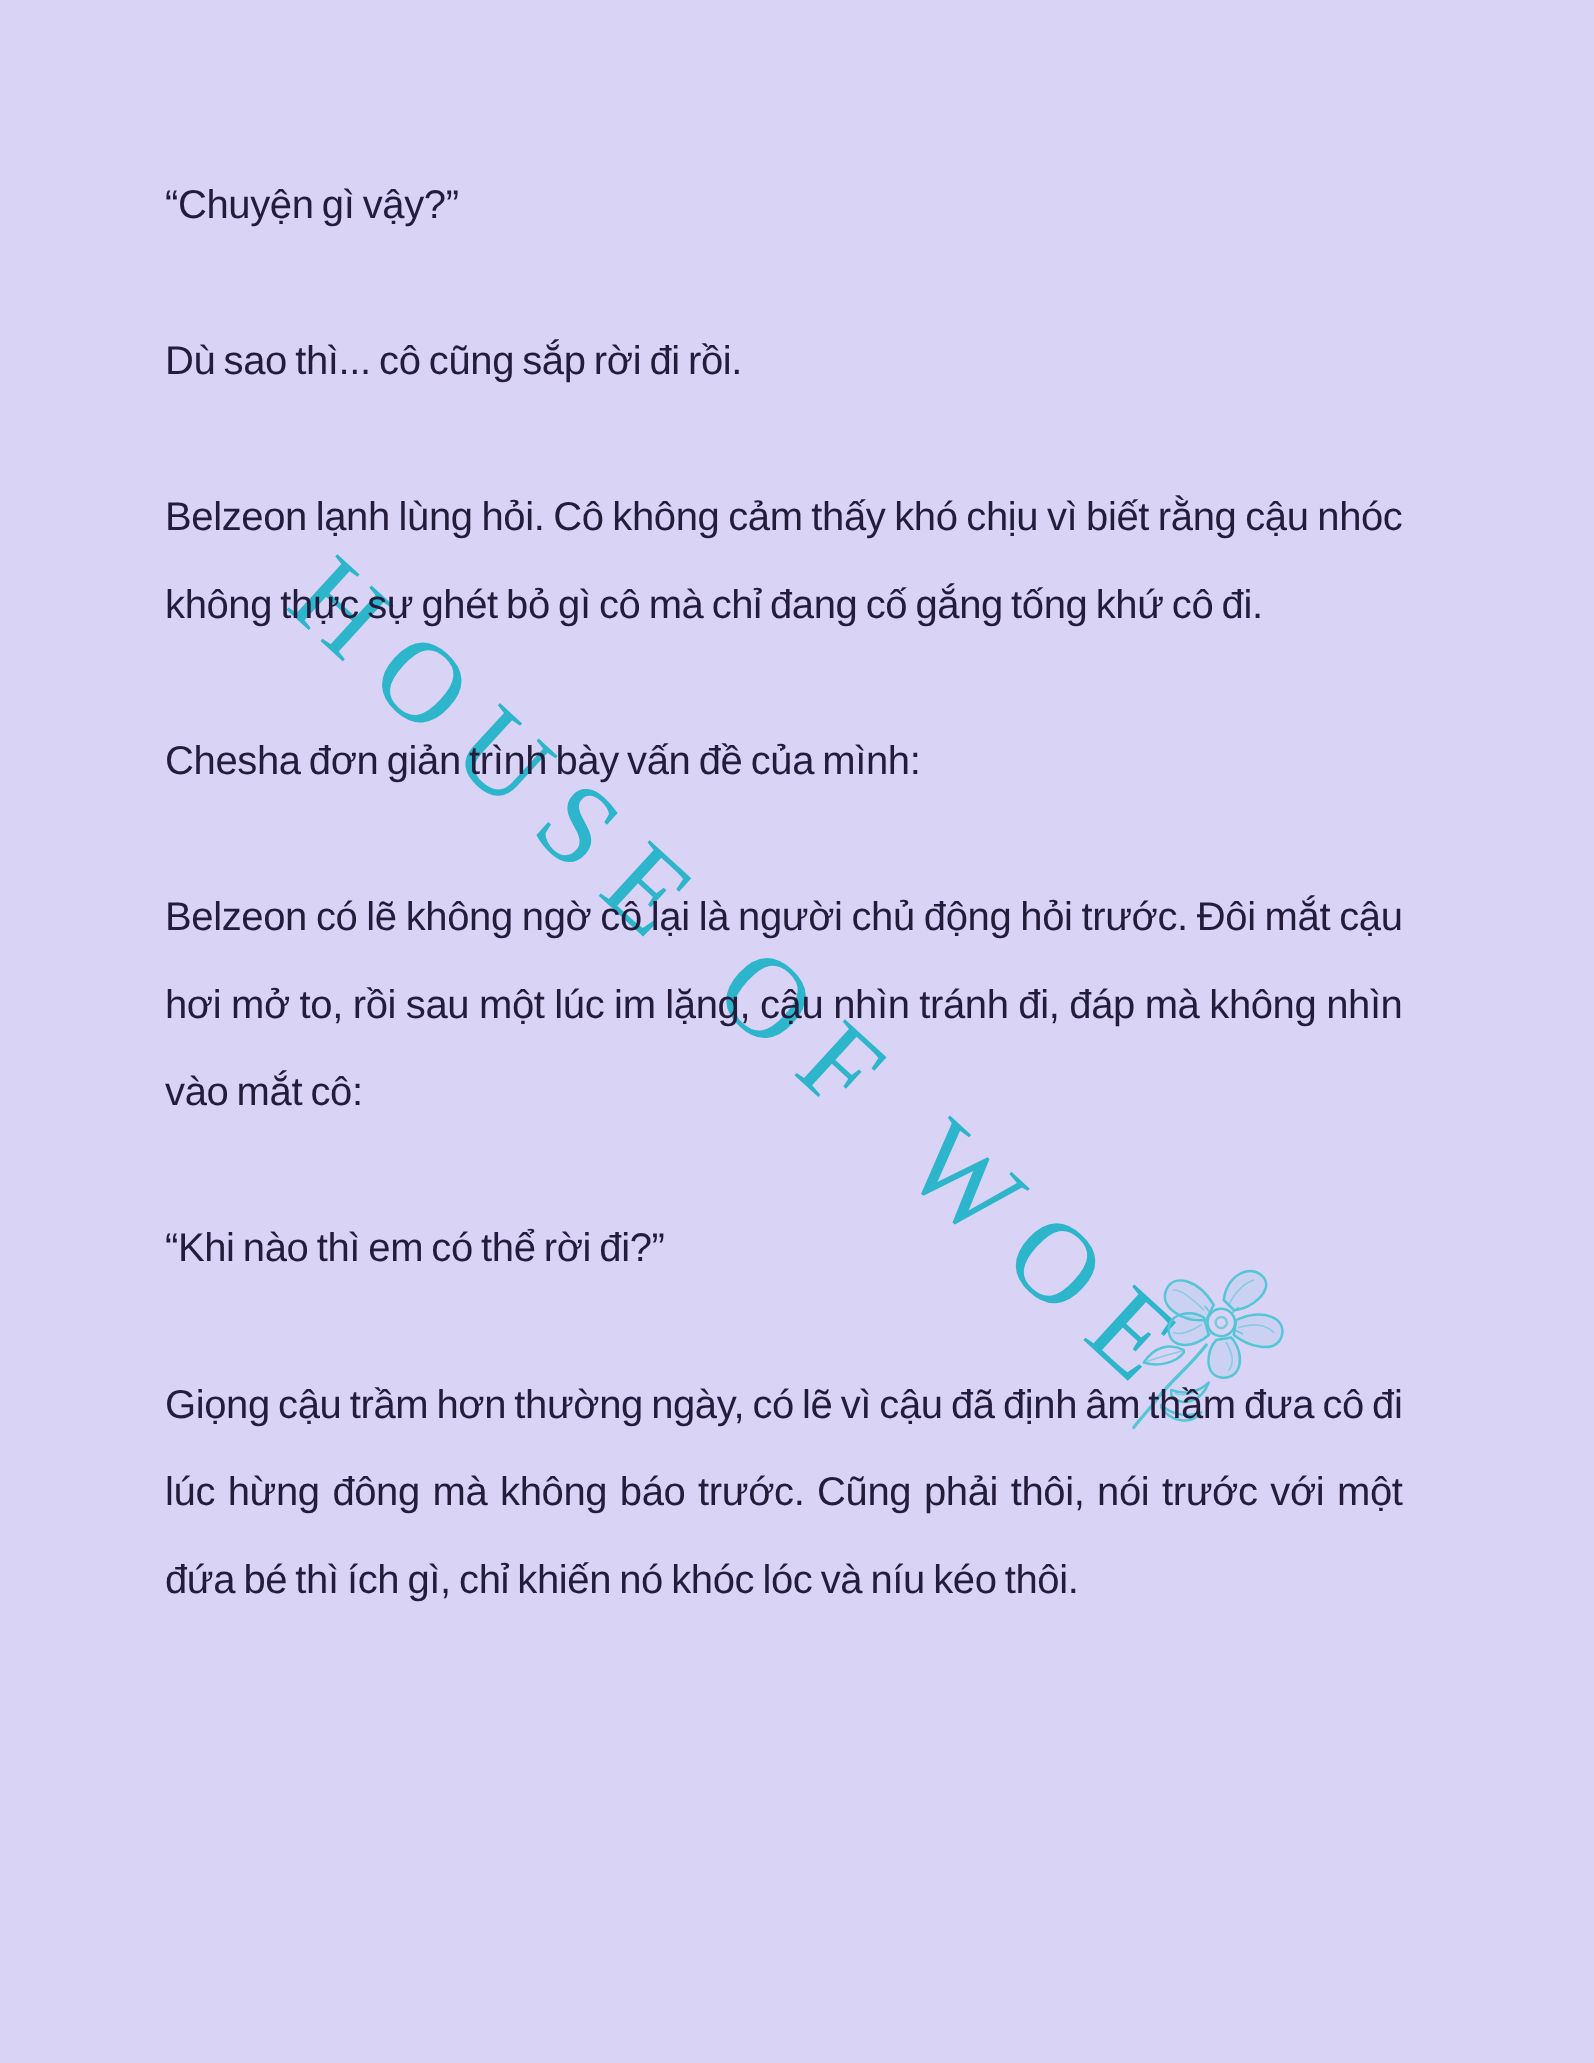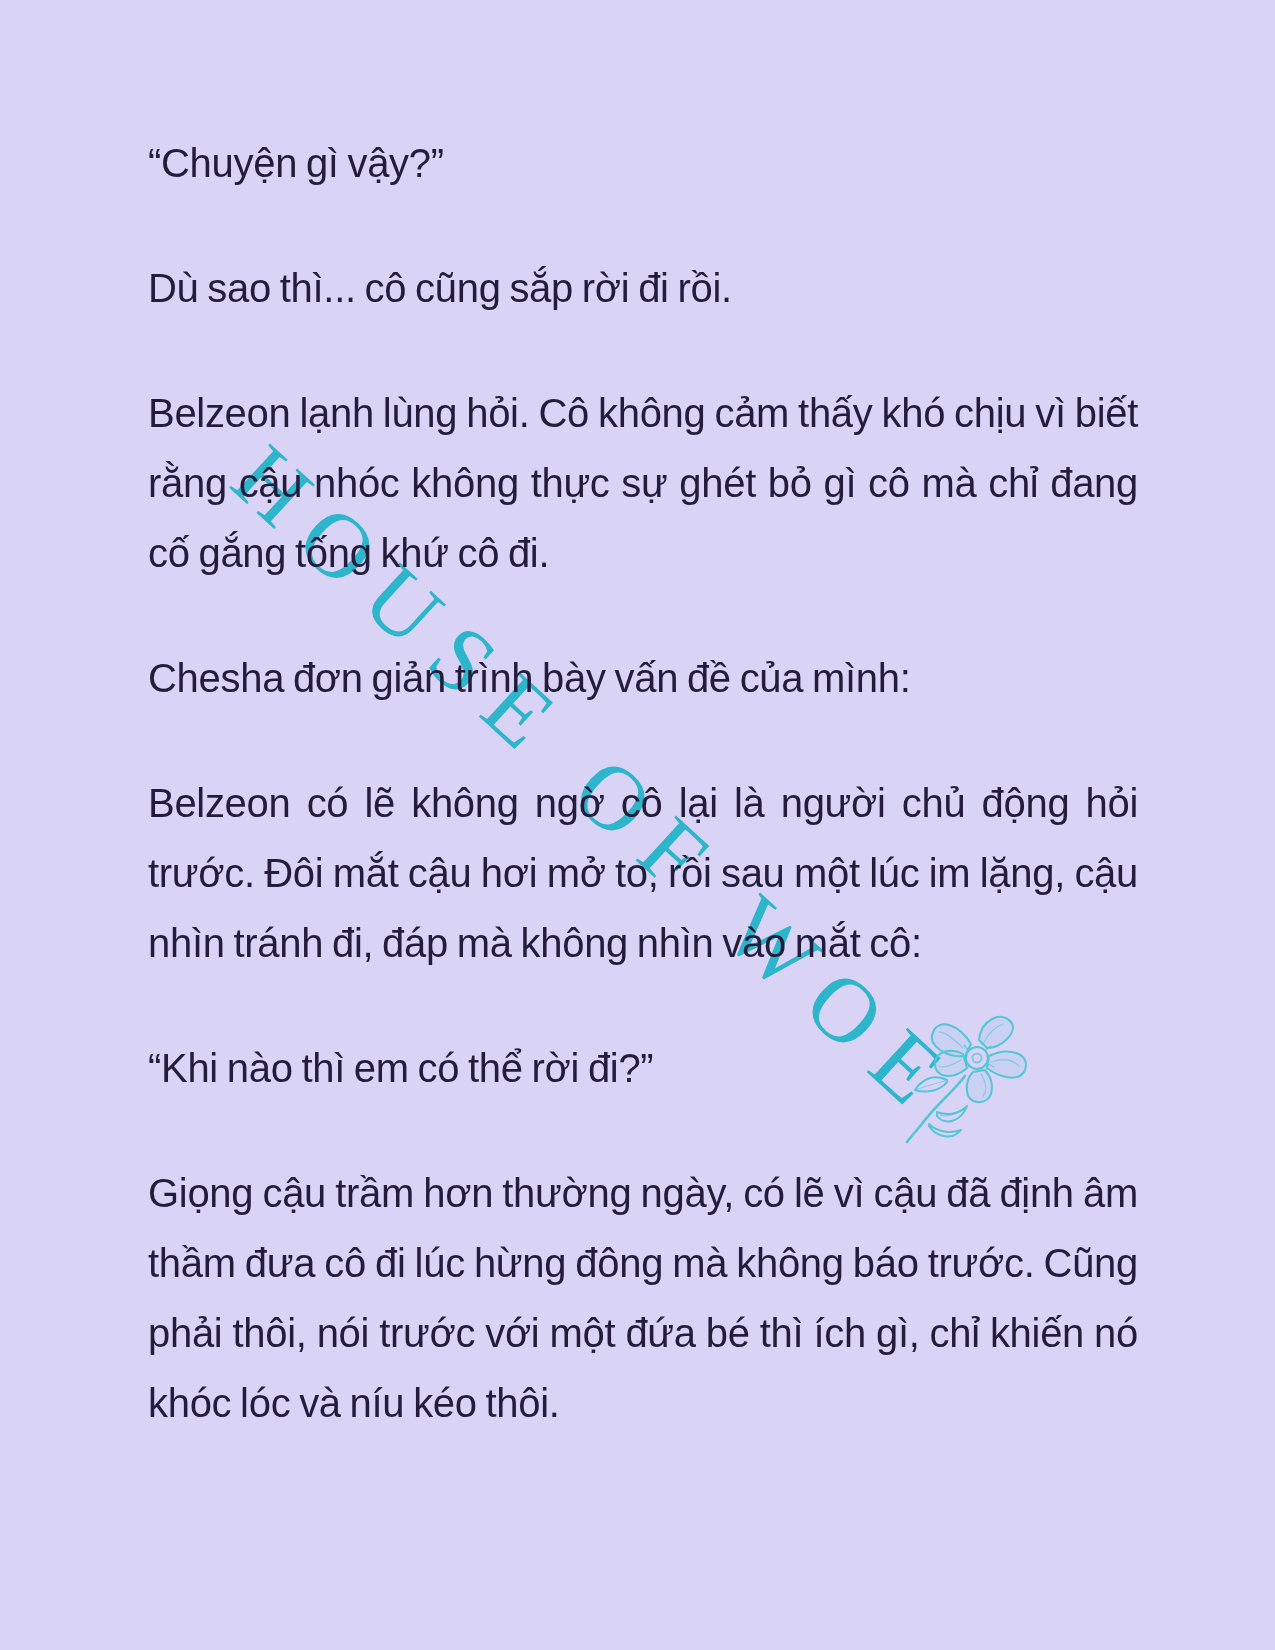--- a/index.html
+++ b/index.html
@@ -41,26 +41,26 @@
     position:absolute;
     left:893px;
     top:982px;
     z-index:0;
     width:158px;
     height:165px;
   }
   
   .content{
     position:absolute;
-    left:148px;
+    left:132px;
     top:128px;
     width:990px;
     z-index:1;
     color:var(--ink);
-    font-size:40px;
+    font-size:32px;
     line-height:70px;
     letter-spacing:-0.3px;
     word-spacing:-2px;
     text-align:justify;
   }
   .content p{
     margin:0 0 55px 0;
   }
 </style>
 </head>

